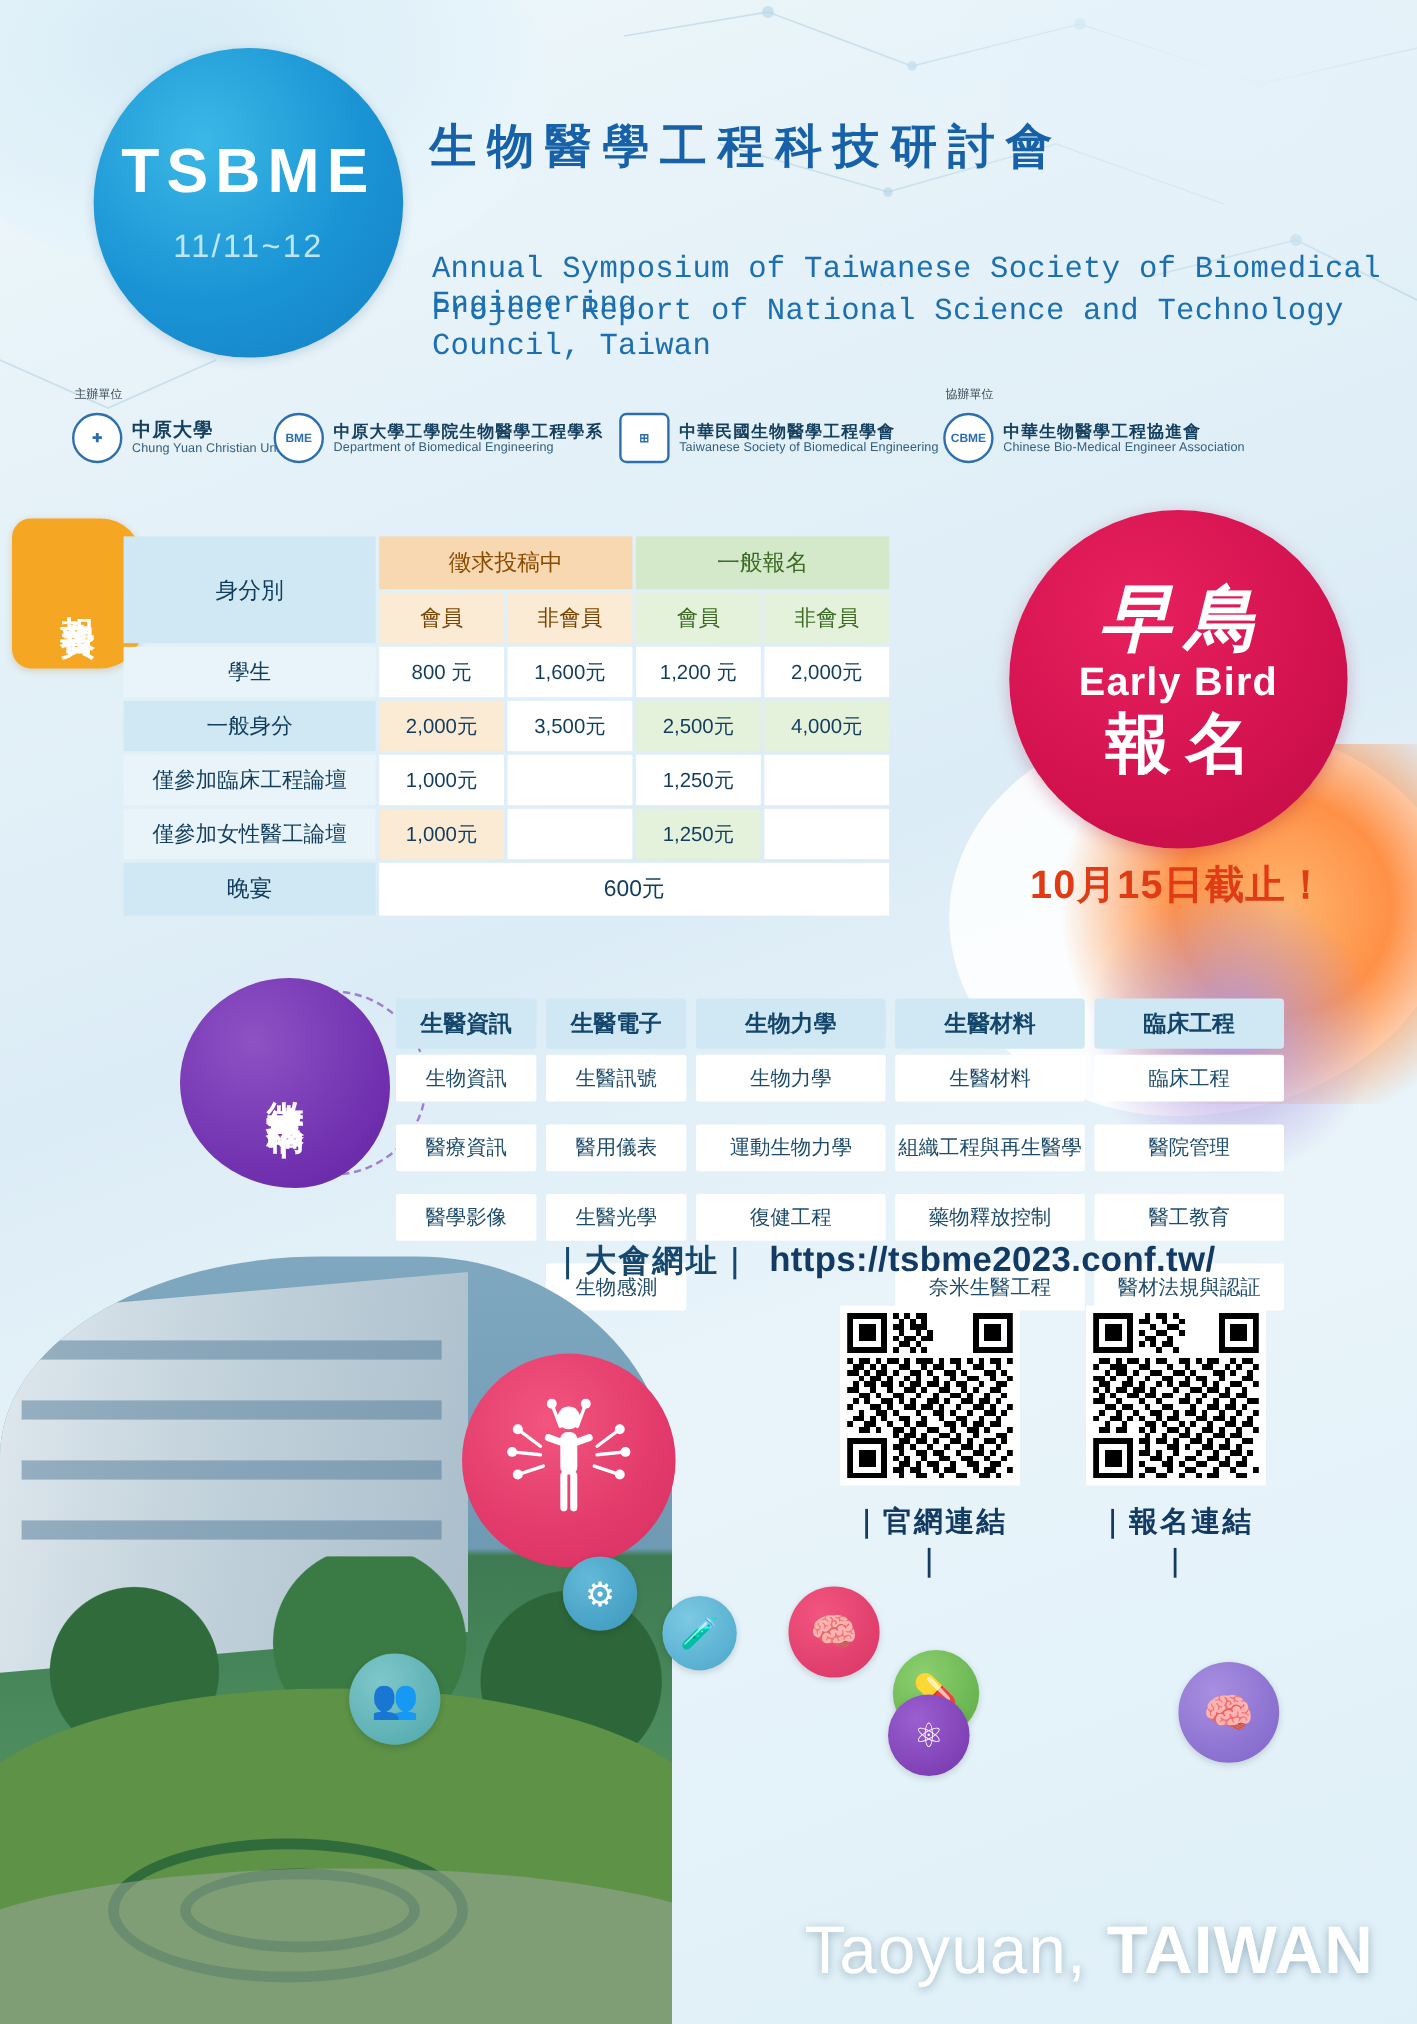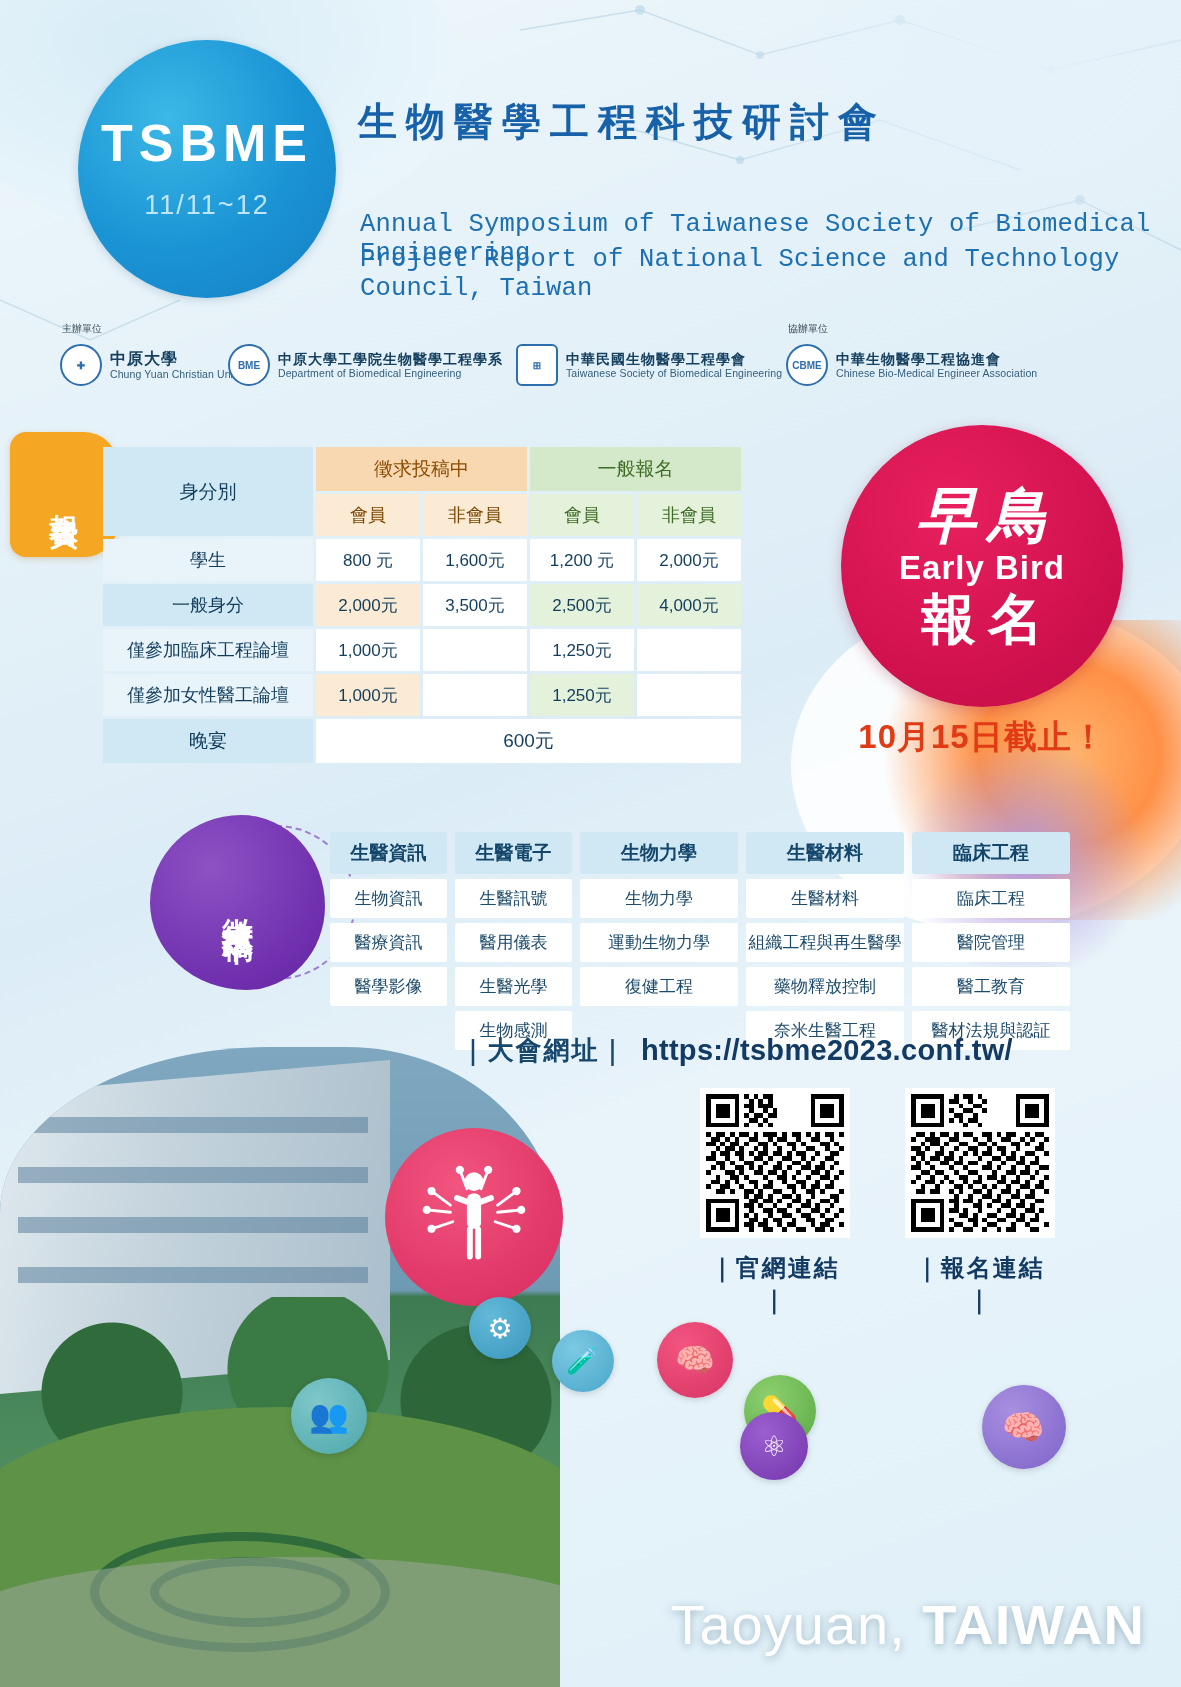--- a/index.html
+++ b/index.html
@@ -134,21 +134,21 @@
 
   .topics { position:absolute; left:330px; top:832px; width:740px; display:flex; gap:8px; }
   .topic-col { flex:1; }
   .topic-col.wide { flex:1.35; }
   .topic-head {
     background:#cfe8f3; color:#14456b; font-weight:700; font-size:19px;
     text-align:center; padding:8px 2px; border-radius:3px; margin-bottom:5px;
   }
   .topic-item {
     background:#ffffff; color:#1d4b6b; font-size:17px;
-    text-align:center; padding:8px 2px; margin-bottom:5px; border-radius:2px;
+    text-align:center; padding:8px 2px; margin-bottom:19px; border-radius:2px;
   }
 
   
   .weburl { position:absolute; left:460px; top:1033px; display:flex; align-items:center; gap:14px;}
   .weburl .lab { color:#16486e; font-size:26px; font-weight:700; letter-spacing:2px; }
   .weburl .url { color:#123a63; font-size:29px; font-weight:700; letter-spacing:.3px; }
 
   
   .qr-wrap { position:absolute; top:1088px; left:700px; display:flex; gap:55px; }
   .qr-box { width:150px; }

